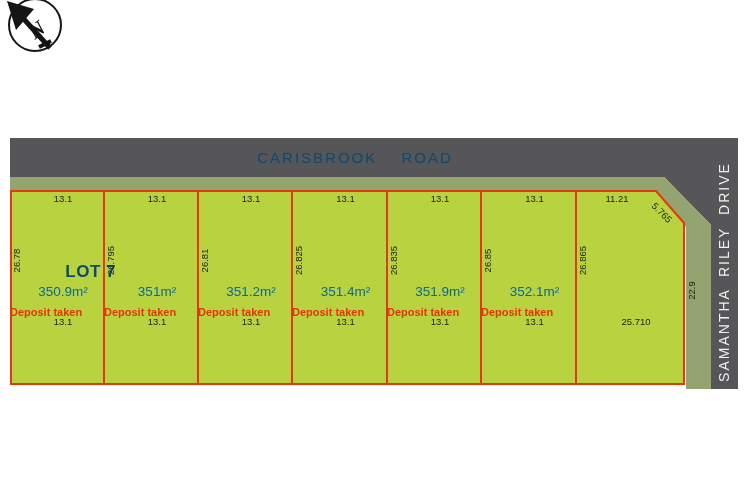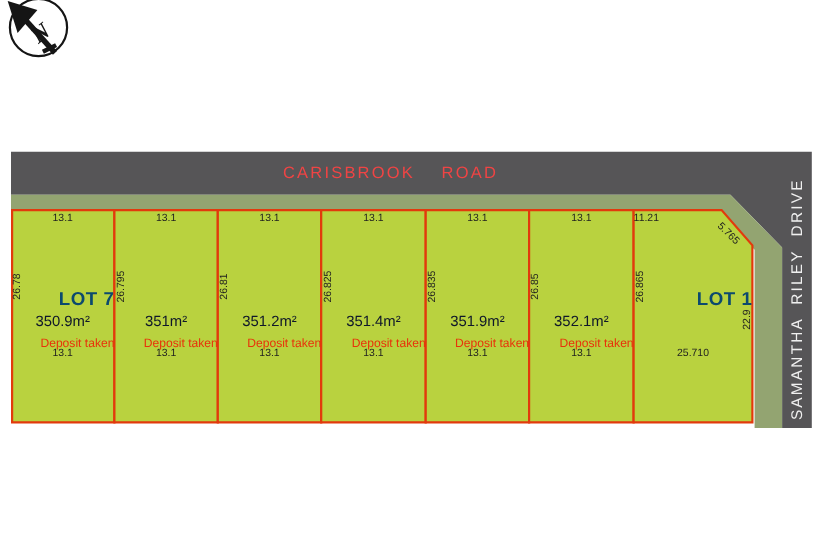--- a/index.html
+++ b/index.html
@@ -5,40 +5,40 @@
   html,body{margin:0;padding:0;background:#ffffff;}
   .page{
     position:relative;width:744px;height:500px;background:#ffffff;
     font-family:"Liberation Sans",sans-serif;overflow:hidden;
   }
   svg.plan{position:absolute;left:0;top:0;}
   .compass{position:absolute;left:2px;top:0;}
   
   .road-top-label{
     position:absolute;left:10px;top:149px;width:690px;text-align:center;
-    font-size:15px;letter-spacing:2px;word-spacing:18px;color:#ef4444;
+    font-size:15px;letter-spacing:2px;word-spacing:18px;color:#0c4a6e;
   }
   .road-right-label{
     position:absolute;left:606px;top:264px;width:236px;text-align:center;
     transform:rotate(-90deg);font-size:14px;letter-spacing:2px;word-spacing:6px;color:#f0f0f0;
     white-space:nowrap;
   }
   
-  .lot{position:absolute;top:190px;height:141px;}
+  .lot{position:absolute;top:190px;height:141px;padding-left:12px;}
   .dim{position:absolute;font-size:9.5px;color:#1f1f1f;white-space:nowrap;}
   .dim-top{top:3px;left:0;right:0;text-align:center;}
   .dim-bottom{bottom:4px;left:0;right:0;text-align:center;}
   .dim-side{left:-22px;top:50%;width:56px;margin-top:-6px;text-align:center;transform:rotate(-90deg);}
   .lot-name{position:absolute;top:72px;left:0;right:0;text-align:right;
     font-size:17px;font-weight:bold;color:#0c4a6e;letter-spacing:0.5px;}
-  .lot-area{position:absolute;top:94px;left:0;right:0;text-align:center;font-size:13.5px;color:#0f172a;}
-  .lot-status{position:absolute;top:116px;left:0;right:0;text-align:right;
-    font-size:11px;font-weight:normal;color:#e8320a;}
+  .lot-area{position:absolute;top:94px;left:0;right:0;text-align:center;font-size:13.5px;color:#0369a1;}
+  .lot-status{position:absolute;top:116px;left:0;right:0;text-align:left;
+    font-size:11px;font-weight:bold;color:#e8320a;}
   
-  .dim-top-lot1{top:3px;left:0;width:82px;text-align:left;}
+  .dim-top-lot1{top:3px;left:0;width:82px;text-align:center;}
   .dim-diag{left:62px;top:17px;width:48px;text-align:center;transform:rotate(45deg);}
   .dim-right{right:-20px;top:95px;width:50px;text-align:center;transform:rotate(-90deg);}
 </style>
 </head>
 <body>
 
 <div class="page">
 
   <svg class="compass" width="66" height="58" viewBox="0 0 66 58">
     <circle cx="33" cy="25" r="26" fill="none" stroke="#151515" stroke-width="2"></circle>
@@ -110,19 +110,18 @@
     <div class="dim dim-top">13.1</div>
     <div class="lot-area">352.1m²</div>
     <div class="lot-status">Deposit taken</div>
     <div class="dim dim-bottom">13.1</div>
     <div class="dim dim-side">26.85</div>
   </div>
 
   <div class="lot" style="left:576px;width:108px;">
     <div class="dim dim-top-lot1">11.21</div>
     <div class="dim dim-diag">5.765</div>
-    <div class="lot-name">LOT 1</div>
     <div class="dim dim-right">22.9</div>
     <div class="dim dim-bottom">25.710</div>
     <div class="dim dim-side">26.865</div>
   </div>
 
 </div>
 
 </body></html>

